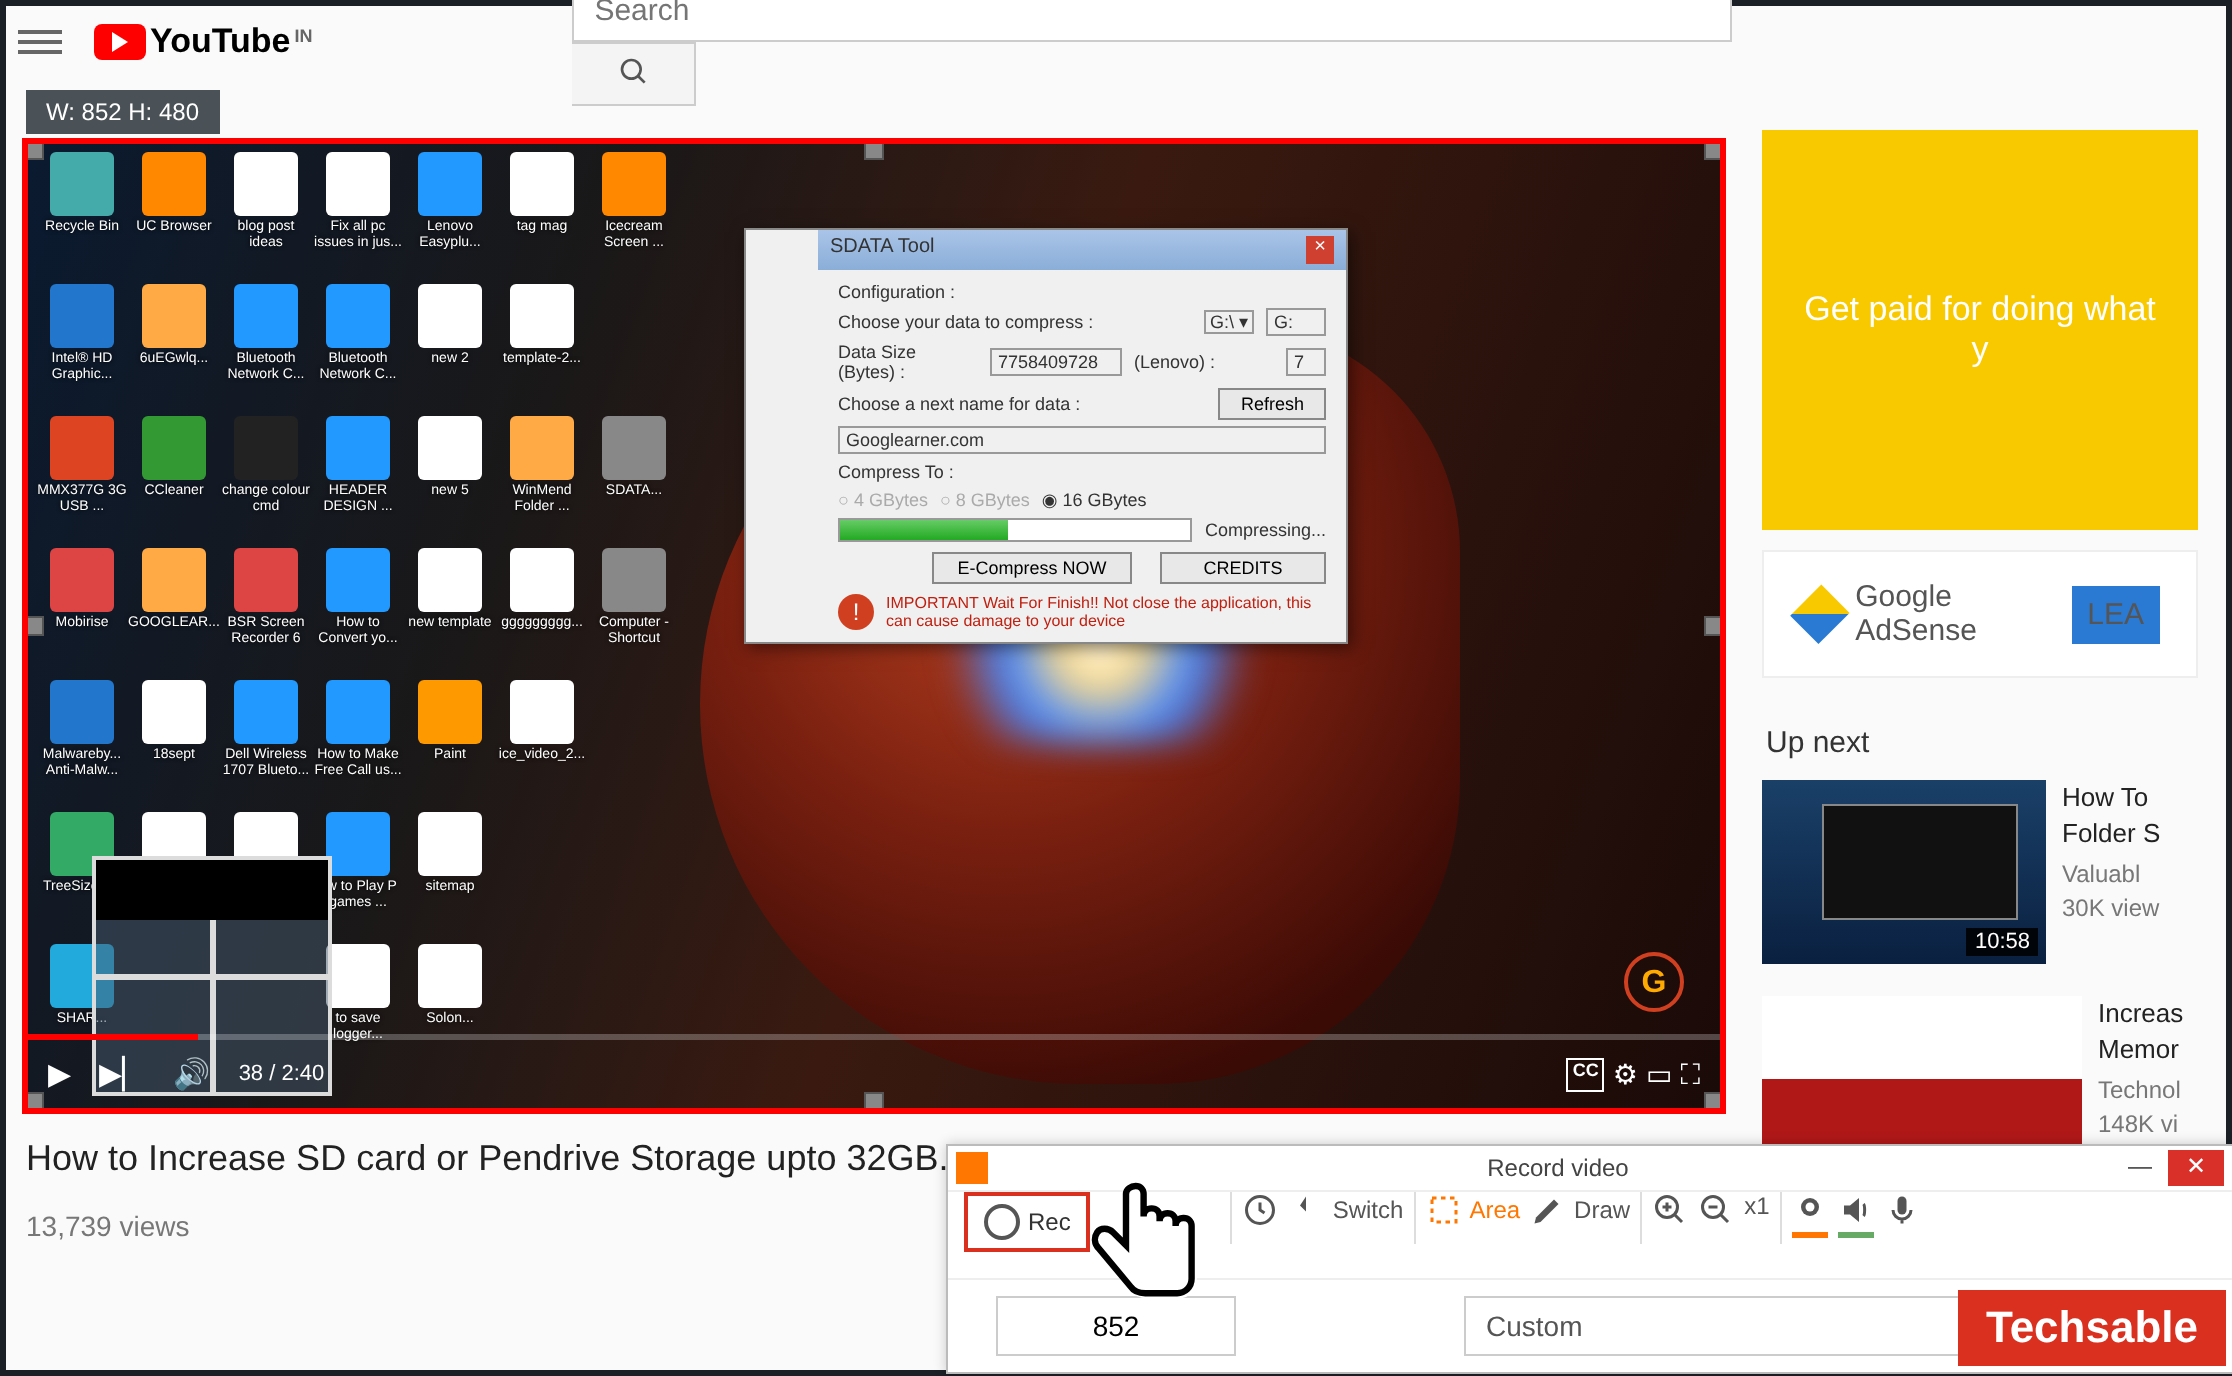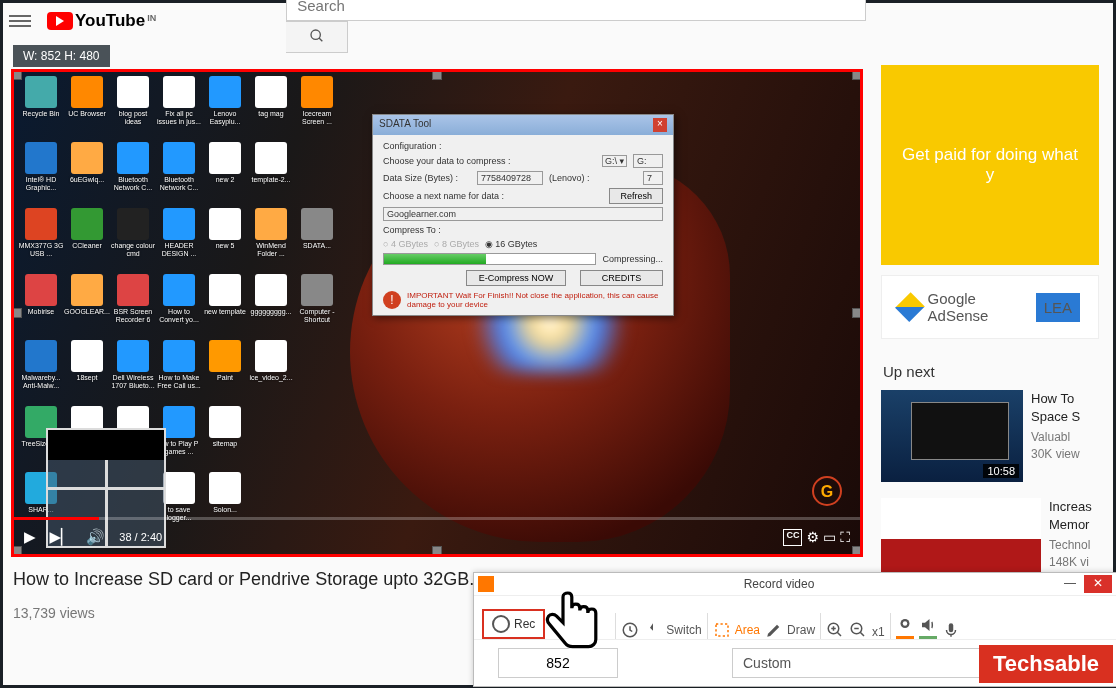--- a/index.html
+++ b/index.html
@@ -24,21 +24,21 @@
 .suit{ position:absolute; left:60px; top:70px; width:380px; height:380px; background:radial-gradient(circle at 40% 30%,#b84020 0%,#7a2010 40%,#3a0a05 80%); border-radius:50% 30% 40% 50%; }
 .flare{ position:absolute; right:180px; top:180px; width:160px; height:100px; background:radial-gradient(circle,#fff 0%,#ffdd88 20%,#4488ff 50%,transparent 80%); filter:blur(8px); }
 .hand{ position:absolute; right:160px; top:60px; width:140px; height:160px; background:radial-gradient(circle at 50% 60%,#c8501a 0%,#8a2a08 70%); border-radius:40% 40% 30% 30%; }
 .gbadge{ position:absolute; right:18px; bottom:48px; width:30px; height:30px; border:2px solid #d04020; border-radius:50%; color:#ffaa00; font-weight:bold; font-size:16px; text-align:center; line-height:28px; }
 
 .icons{ position:absolute; left:4px; top:4px; right:500px; display:grid; grid-template-columns:repeat(7,46px); grid-auto-rows:64px; gap:2px 0; color:#fff; font-size:7px; }
 .dicon{ display:flex; flex-direction:column; align-items:center; text-align:center; }
 .dicon .ic{ width:32px; height:32px; background:#fff; border-radius:3px; margin-bottom:2px; font-size:16px; line-height:32px; color:#333; }
 .dicon .lb{ line-height:1.1; text-shadow:0 0 2px #000; }
 
-.sdata{ position:absolute; left:358px; top:42px; width:302px; background:#f0f0f0; border:1px solid #888; font-size:9px; color:#333; box-shadow:2px 2px 8px rgba(0,0,0,.5); }
+.sdata{ position:absolute; left:358px; top:42px; width:302px; background:#f0f0f0; border:1px solid #888; font-size:9px; color:#333; box-shadow:2px 2px 8px rgba(0,0,0,.5);padding-left:36px; }
 .sdata-title{ background:linear-gradient(#aac4e8,#8aaed8); padding:3px 6px; display:flex; justify-content:space-between; font-size:10px; }
 .sdata-close{ width:14px; height:14px; background:#d04030; color:#fff; text-align:center; line-height:12px; font-size:10px; }
 .sdata-body{ padding:6px 10px; }
 .srow{ display:flex; align-items:center; gap:6px; margin:3px 0; }
 .srow label{ flex:1; }
 .sinput{ border:1px solid #999; padding:1px 3px; font-size:9px; }
 .sselect{ border:1px solid #999; font-size:9px; padding:0 2px; }
 .sbtn{ border:1px solid #888; background:#e8e8e8; padding:2px 10px; font-size:9px; }
 .sradio{ display:flex; gap:6px; margin:4px 0; }
 .sprog{ height:12px; border:1px solid #999; background:#fff; position:relative; }
@@ -86,21 +86,21 @@
 .thumb2{ width:160px; height:92px; background:linear-gradient(#fff 45%,#b01818 45%); position:relative; flex:none; }
 .rec-meta{ font-size:12px; color:#777; line-height:1.4; }
 .rec-title{ font-size:13px; color:#222; margin-bottom:3px; }
 
 .recorder{ position:absolute; left:470px; bottom:-2px; right:-4px; background:#fff; border:1px solid #bbb; box-shadow:0 0 6px rgba(0,0,0,.2); }
 .rec-titlebar{ height:22px; display:flex; align-items:center; padding:0 4px; font-size:12px; color:#444; }
 .rec-ico{ width:16px; height:16px; background:#ff7700; margin-right:8px; }
 .rec-title-t{ flex:1; text-align:center; }
 .rec-min,.rec-x{ width:28px; height:18px; text-align:center; line-height:16px; font-size:12px; }
 .rec-x{ background:#d9302a; color:#fff; }
-.rec-tools{ height:44px; display:flex; align-items:flex-end; padding:0 8px; gap:5px; border-top:1px solid #eee; font-size:12px; color:#555; }
+.rec-tools{ height:44px; display:flex; align-items:flex-start; padding:0 8px; gap:5px; border-top:1px solid #eee; font-size:12px; color:#555; }
 .rec-btn{ border:2px solid #d93020; padding:4px 8px; display:flex; align-items:center; gap:4px; color:#333; }
 .rec-dot{ width:18px; height:18px; border:2px solid #555; border-radius:50%; }
 .tool{ display:flex; align-items:center; gap:4px; }
 .tool.orange{ color:#ff7700; }
 .tic{ width:18px; height:18px; display:inline-block; }
 .divider{ width:1px; height:26px; background:#ddd; }
 .rec-row2{ display:flex; gap:12px; padding:8px 24px; border-top:1px solid #eee; }
 .rec-inp{ width:120px; height:30px; border:1px solid #ccc; text-align:center; font-size:14px; }
 .rec-sel{ flex:1; height:30px; border:1px solid #ccc; padding:0 10px; font-size:14px; color:#555; }
 
@@ -418,21 +418,21 @@
       <span>Google AdSense</span>
       <span class="lea">LEA</span>
     </div>
     <div class="upnext">Up next</div>
     <div class="rec">
       <div class="thumb">
         <div class="win"></div>
         <div class="dur">10:58</div>
       </div>
       <div class="rec-meta">
-        <div class="rec-title"><span>How To</span><br><span>Space S</span></div>
+        <div class="rec-title"><span>How To</span><br><span>Folder S</span></div>
         <div>Valuabl</div>
         <div>30K view</div>
       </div>
     </div>
     <div class="rec">
       <div class="thumb2"></div>
       <div class="rec-meta">
         <div class="rec-title"><span>Increas</span><br><span>Memor</span></div>
         <div>Technol</div>
         <div>148K vi</div>

